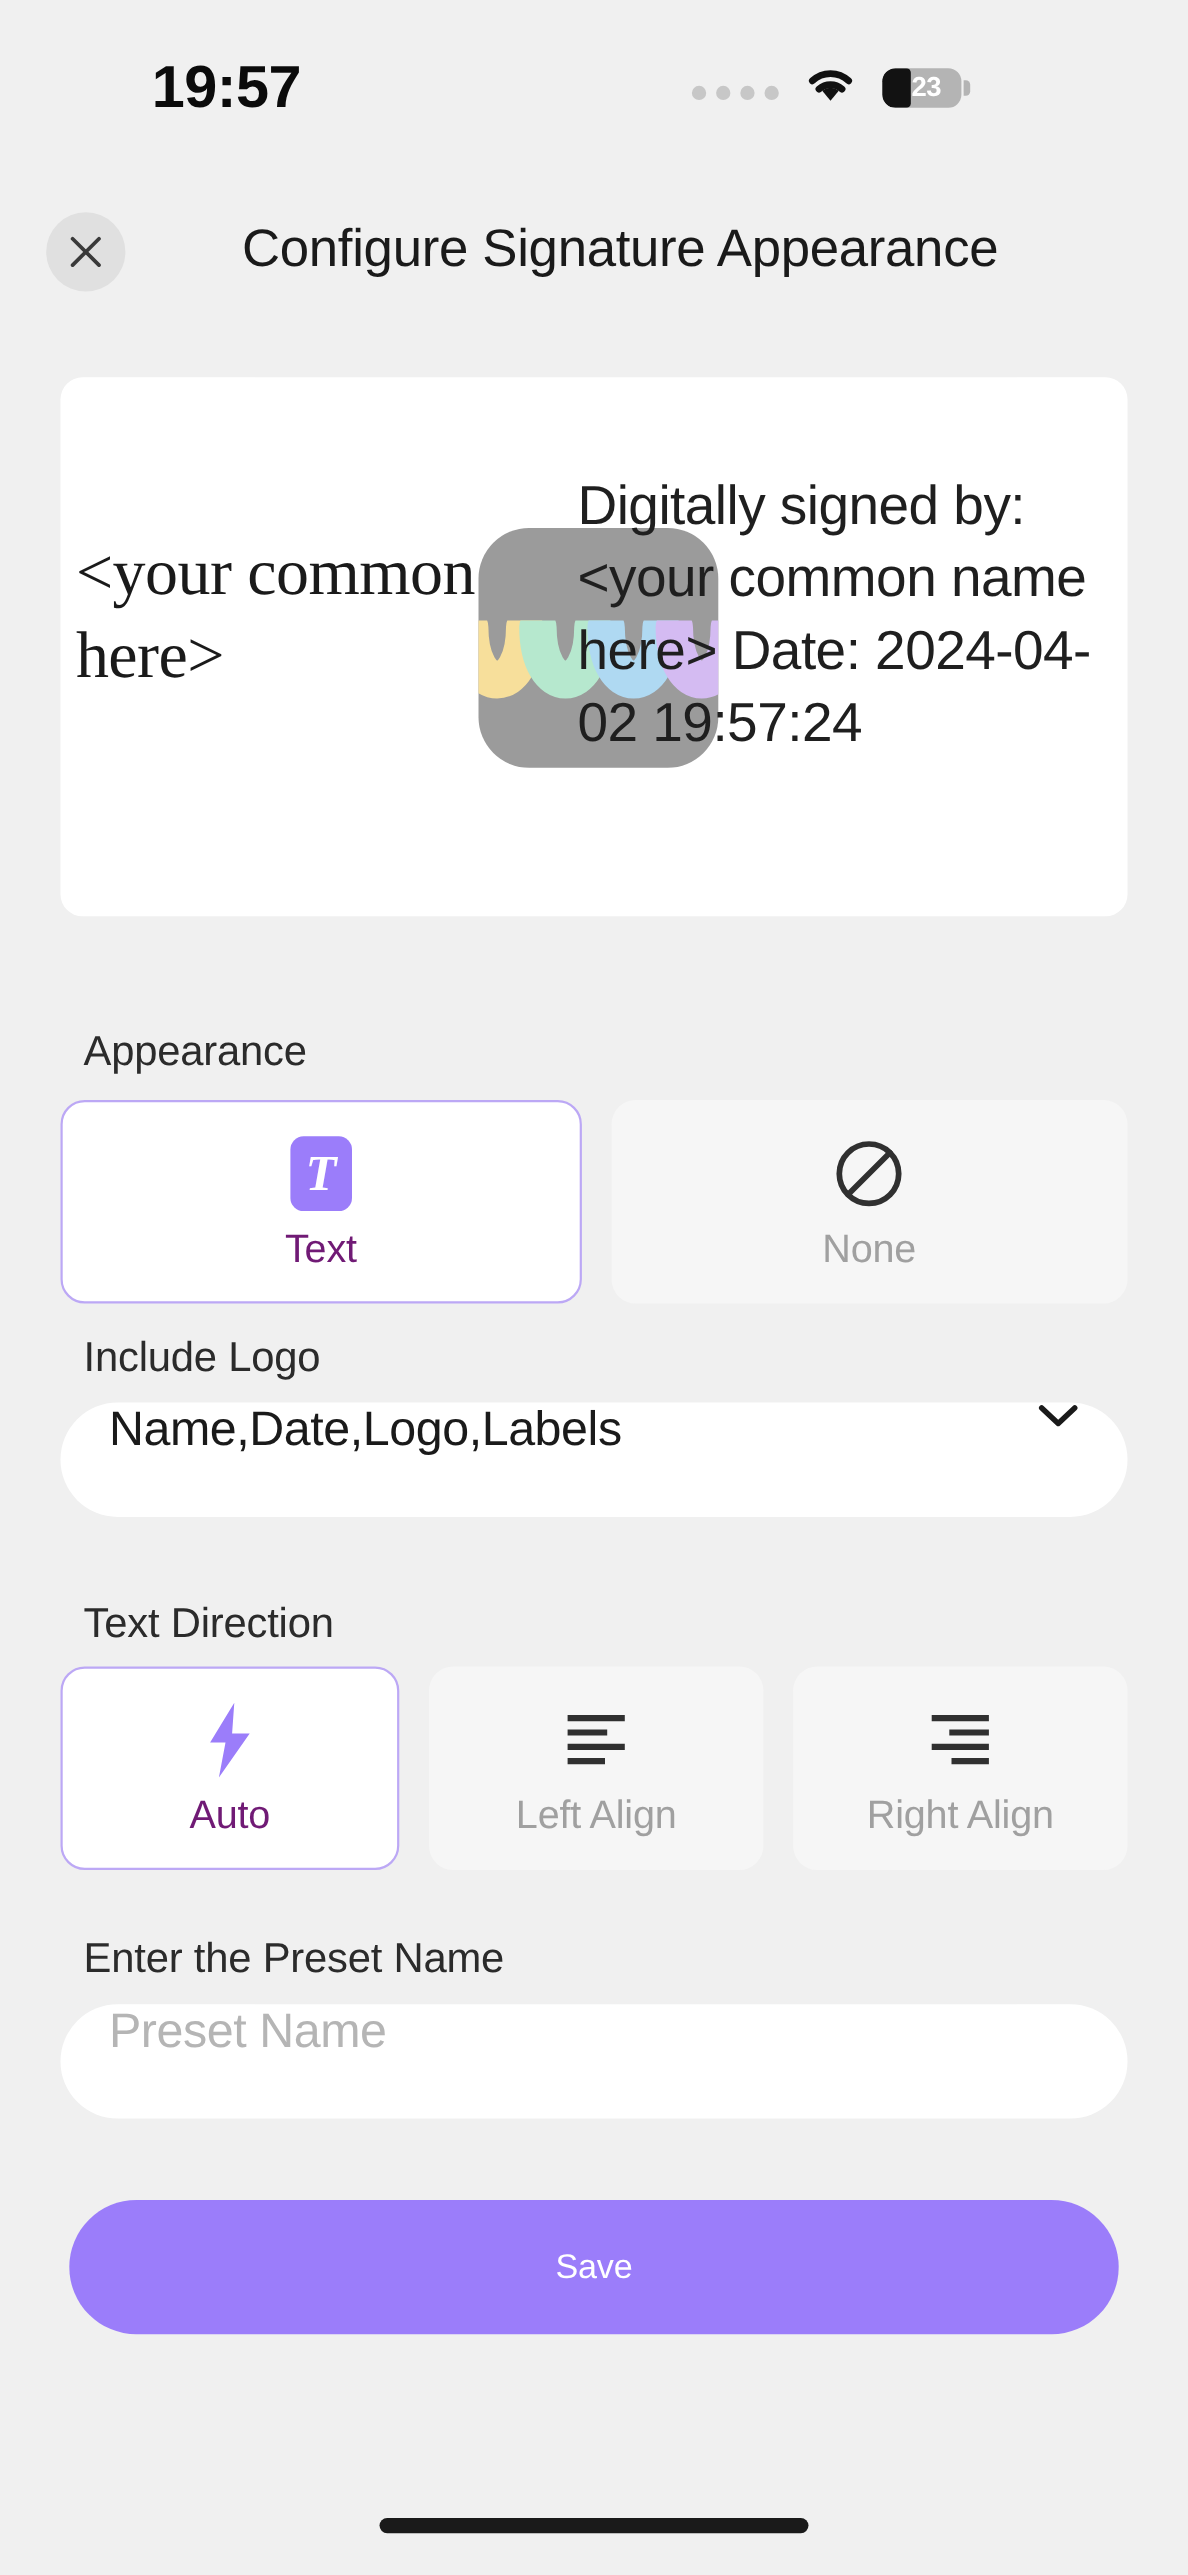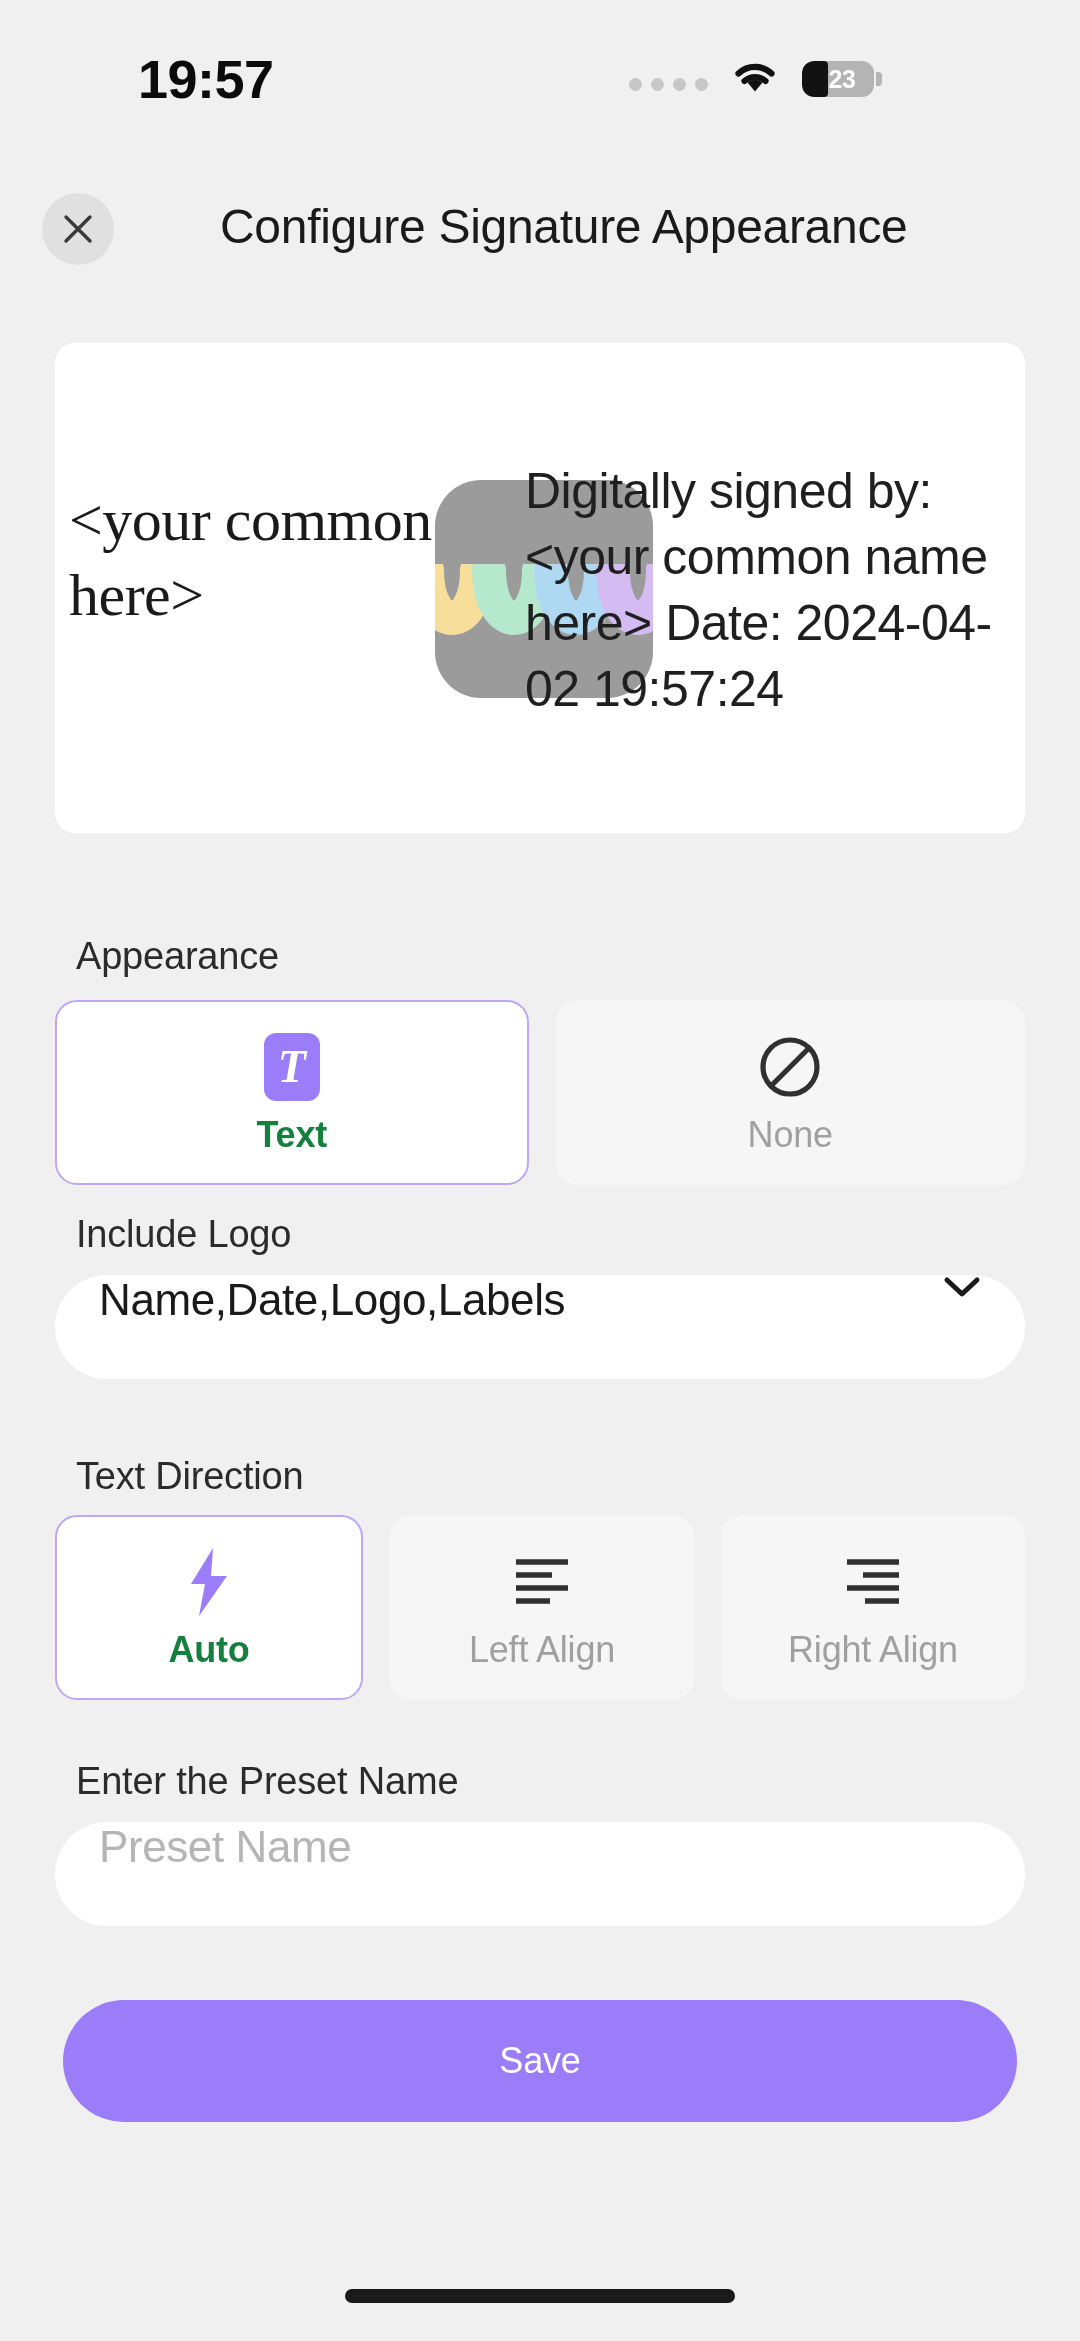--- a/index.html
+++ b/index.html
@@ -80,21 +80,20 @@
     position:absolute; left:380px; top:137px;
     width:218px; height:218px; border-radius:46px;
     background:#9B9B9B;
     overflow:hidden;
   }
   .sig-logo svg { position:absolute; left:-28px; top:84px; }
   .sig-right {
     position:absolute; left:470px; top:83px; width:500px;
     font-size:50px; line-height:1.32; color:#1F1F1F;
     letter-spacing:-0.5px;
-    margin-top:32px;
   }
 
   
   .sec-label {
     position:absolute; left:76px;
     font-size:38px; color:#2B2B2B; letter-spacing:-0.2px;
   }
 
   
   .opt-row { position:absolute; left:55px; width:970px; height:185px; display:flex; gap:27px; }
@@ -103,21 +102,21 @@
     background:#F6F6F6;
     display:flex; flex-direction:column; align-items:center; justify-content:center;
     cursor:pointer;
   }
   .opt.selected { background:#FFFFFF; border:2px solid #BCA8F5; }
   .opt .opt-icon {
     height:74px; display:flex; align-items:center; justify-content:center;
     margin-bottom:10px;
   }
   .opt .opt-label { font-size:36px; color:#A0A0A0; letter-spacing:-0.2px; }
-  .opt.selected .opt-label { color:#15803d;font-weight:bold; }
+  .opt.selected .opt-label { color:#701a75; }
 
   .icon-text-badge {
     width:56px; height:68px; border-radius:12px; background:#9B7DFA;
     display:flex; align-items:center; justify-content:center;
     font-family:"Liberation Serif", serif; font-style:italic;
     font-size:46px; color:#FFFFFF; font-weight:700;
   }
 
   
   .pill {
@@ -132,21 +131,21 @@
   .pill .pill-text.placeholder { color:#B5B5B5; }
 
   
   .save-btn {
     position:absolute; left:63px; top:2000px;
     width:954px; height:122px;
     background:#9B7DFA; border-radius:61px;
     display:flex; align-items:center; justify-content:center;
     cursor:pointer; border:none;
   }
-  .save-btn span { font-size:36px; color:#FFFFFF; letter-spacing:-0.2px; }
+  .save-btn span { font-size:31px; color:#FFFFFF; letter-spacing:-0.2px; }
 
   
   .home-indicator {
     position:absolute; left:50%; transform:translateX(-50%); bottom:38px;
     width:390px; height:14px; border-radius:7px; background:#1A1A1A;
   }
 </style>
 </head>
 <body>
 

